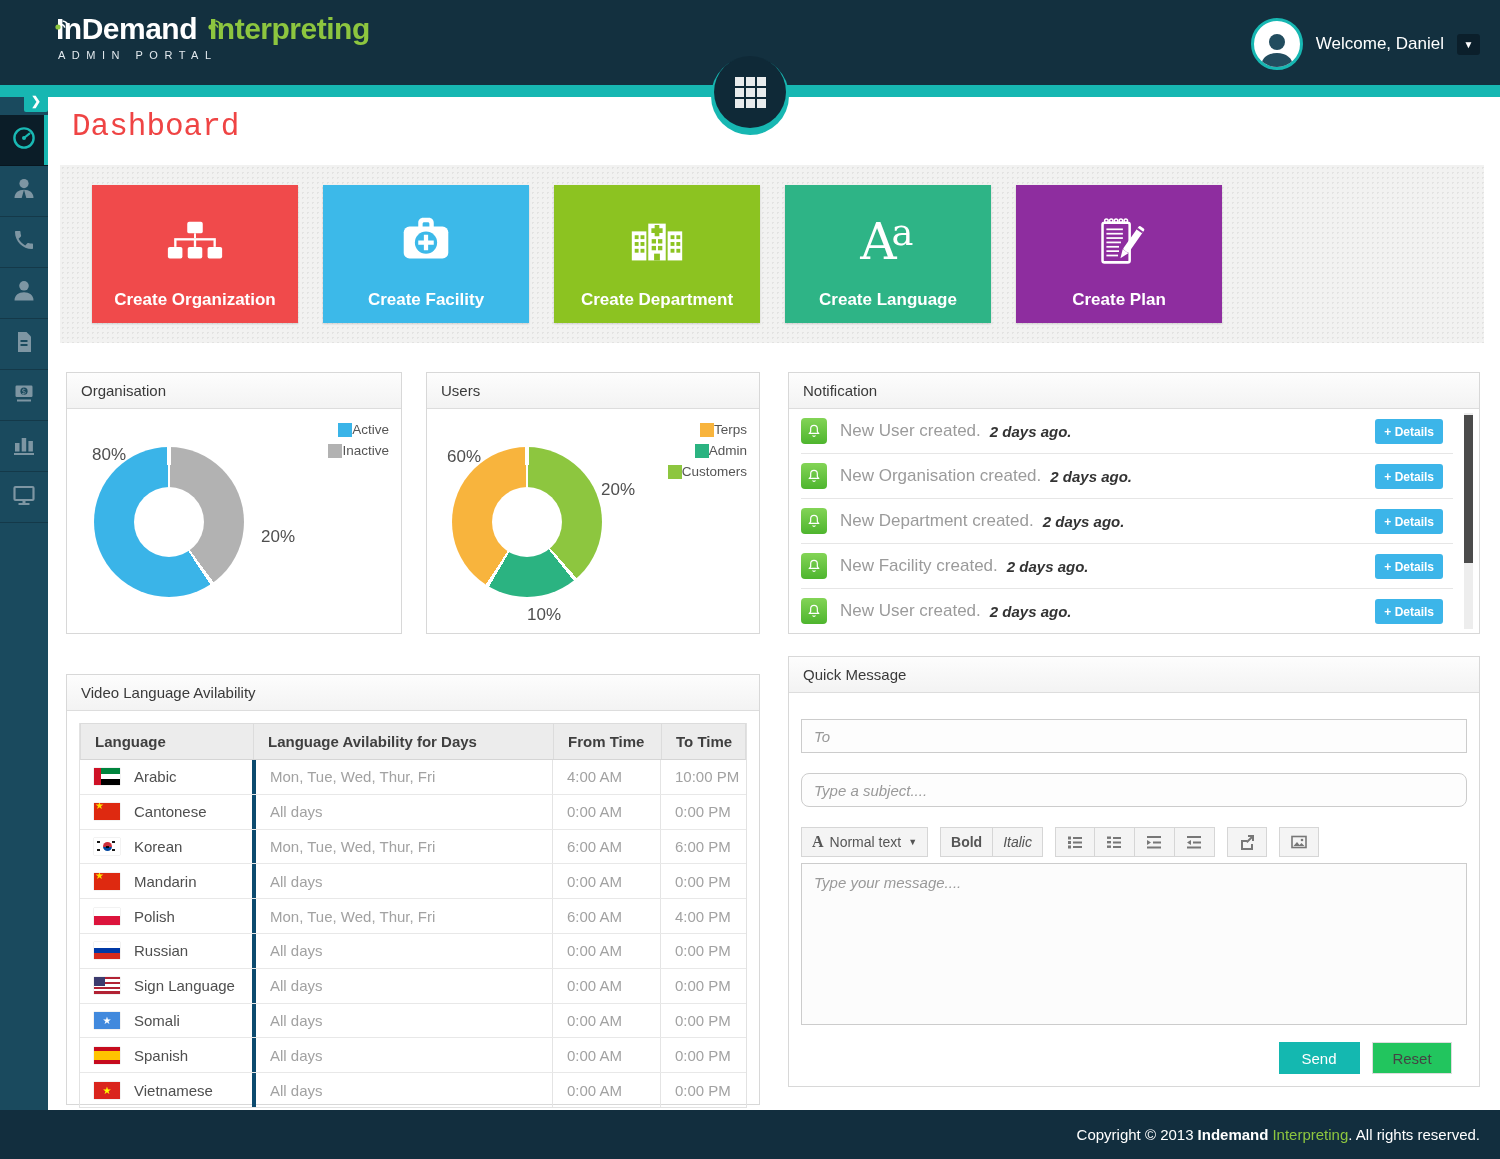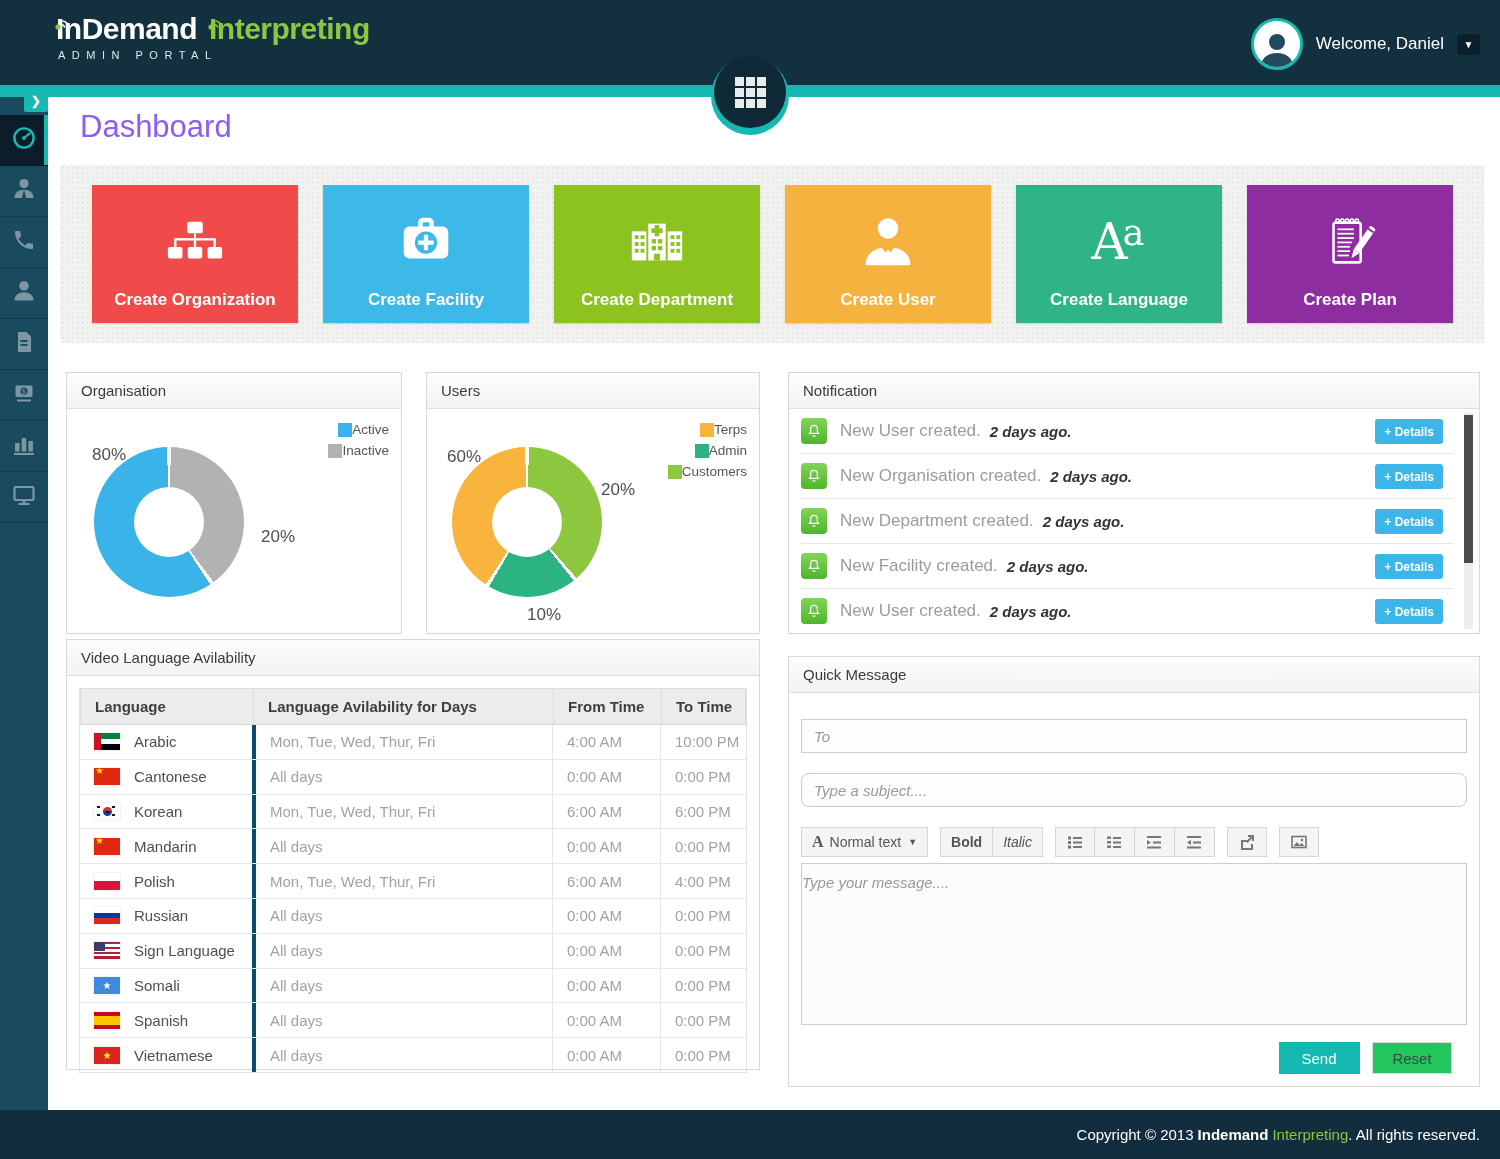--- a/index.html
+++ b/index.html
@@ -29,36 +29,36 @@
 
   
   .sidebar{position:absolute;left:0;top:97px;width:48px;height:1013px;background:#1a4a5e;z-index:2;}
   .sb-expand{position:absolute;left:24px;top:90px;width:24px;height:22px;background:#17b7b2;border:none;color:#fff;font-size:12px;font-weight:700;padding:0;cursor:pointer;z-index:4;text-align:center;line-height:22px;border-radius:2px;}
   .sb-item{width:48px;height:50px;display:flex;align-items:center;justify-content:center;color:#7e96a3;border-bottom:1px solid rgba(0,0,0,.22);cursor:pointer;}
   .sb-item:first-child{margin-top:18px;}
   .sb-item.active{background:#0b1d28;color:#19b9b4;position:relative;}
   .sb-item.active::after{content:"";position:absolute;right:0;top:0;width:4px;height:100%;background:#17b7b2;}
 
   
-  .page-title{position:absolute;left:80px;top:109px;font-size:31px;color:#8b5cf6;z-index:1;}
+  .page-title{position:absolute;left:72px;top:109px;font-size:31px;color:#ef4444;z-index:1;font-family:Liberation Mono, monospace;}
   .tile-band{position:absolute;left:60px;top:165px;width:1424px;height:178px;background:#f2f2f1;background-image:radial-gradient(#e3e3e2 1px,transparent 1px);background-size:5px 5px;}
   .tiles{position:absolute;left:32px;top:20px;display:flex;gap:25px;}
   .tile{width:206px;height:138px;display:flex;flex-direction:column;align-items:center;cursor:pointer;box-shadow:0 1px 2px rgba(0,0,0,.15);}
   .tile-icon{flex:1;display:flex;align-items:center;justify-content:center;padding-top:10px;}
   .tile-label{color:#fff;font-size:17px;font-weight:700;margin-bottom:13px;}
 
   
   .panel{position:absolute;background:#fff;border:1px solid #d8d8d8;box-sizing:border-box;}
   .panel-header{height:35px;line-height:35px;padding-left:14px;font-size:15px;color:#3a3a3a;background:linear-gradient(#fdfdfd,#f3f3f3);border-bottom:1px solid #ddd;}
   .panel-body{position:relative;}
 
   .panel-org{left:66px;top:372px;width:336px;height:262px;}
   .panel-users{left:426px;top:372px;width:334px;height:262px;}
   .panel-notif{left:788px;top:372px;width:692px;height:262px;}
-  .panel-video{left:66px;top:639px;width:694px;height:431px;}
+  .panel-video{left:66px;top:674px;width:694px;height:431px;}
   .panel-qm{left:788px;top:656px;width:692px;height:431px;}
 
   
   .donut{position:absolute;width:150px;height:150px;border-radius:50%;}
   .donut .hole{position:absolute;left:50%;top:50%;width:70px;height:70px;margin:-35px 0 0 -35px;border-radius:50%;background:#fff;}
   .panel-org .donut{left:27px;top:38px;}
   .panel-users .donut{left:25px;top:38px;}
   .pct{position:absolute;font-size:17px;color:#4f4f4f;}
   .org-pct-active{left:25px;top:36px;}
   .org-pct-inactive{left:194px;top:118px;}
@@ -121,21 +121,21 @@
   .tb-btn{height:30px;background:#f4f4f4;border:1px solid #d6d6d6;color:#555;font-size:14px;display:inline-flex;align-items:center;justify-content:center;padding:0 10px;cursor:pointer;box-sizing:border-box;font-family:"Liberation Sans",sans-serif;}
   .tb-btn + .tb-btn{border-left:none;}
   .tb-group{display:inline-flex;margin-left:12px;}
   .tb-group:first-child{margin-left:0;}
   .tb-single{margin-left:12px;display:inline-flex;}
   .tb-icon-btn{width:40px;padding:0;}
   .tb-format .fa{font-family:"Liberation Serif",serif;font-weight:700;font-size:16px;margin-right:6px;}
   .tb-format .fcaret{margin-left:7px;font-size:9px;}
   .tb-bold{font-weight:700;}
   .tb-italic{font-style:italic;}
-  .qm-textarea{display:block;width:100%;box-sizing:border-box;height:162px;margin-top:6px;border:1px solid #ccc;background:#fcfcfc;padding:10px 0;font-size:15px;font-style:italic;color:#666;resize:none;font-family:"Liberation Sans",sans-serif;}
+  .qm-textarea{display:block;width:100%;box-sizing:border-box;height:162px;margin-top:6px;border:1px solid #ccc;background:#fcfcfc;padding:10px 12px;font-size:15px;font-style:italic;color:#666;resize:none;font-family:"Liberation Sans",sans-serif;}
   .qm-actions{margin-top:17px;text-align:right;}
   .btn-send{width:81px;height:32px;background:#14b8b0;color:#fff;border:none;font-size:15px;cursor:pointer;font-family:"Liberation Sans",sans-serif;}
   .btn-reset{width:80px;height:32px;background:#22c55e;color:#444;border:1px solid #ddd;font-size:15px;margin-left:8px;margin-right:15px;cursor:pointer;font-family:"Liberation Sans",sans-serif;}
 
   
   .footer{position:absolute;left:0;bottom:0;width:100%;height:49px;background:#122e3e;color:#fff;font-size:15px;display:flex;align-items:center;justify-content:flex-end;padding-right:20px;box-sizing:border-box;}
   .ft-bold{font-weight:700;margin-left:4px;}
   .ft-green{color:#8dc63f;margin-left:4px;}
 </style>
 </head>
@@ -301,33 +301,20 @@
                 <rect x="52" y="24" width="4" height="4"></rect>
                 <rect x="46" y="31" width="4" height="4"></rect>
                 <rect x="52" y="31" width="4" height="4"></rect>
                 <rect x="46" y="38" width="4" height="4"></rect>
                 <rect x="52" y="38" width="4" height="4"></rect>
               </g>
             </svg>
           </span>
         <span class="tile-label">Create Department</span>
       </div>
-      <div class="tile" style="background: rgb(246, 178, 62); --tile: #f6b23e;">
-        <span class="tile-icon">
-            <svg width="62" height="62" viewBox="0 0 64 64">
-              <g fill="#fff">
-                <circle cx="32" cy="17" r="10.5"></circle>
-                <path d="M9 54c0-11.5 10-17.5 23-17.5S55 42.5 55 54v1H9z"></path>
-              </g>
-              <path d="M25 36h14l-7 9z" fill="var(--tile)"></path>
-              <path d="M32 38.5l3.2 4.5-3.2 10-3.2-10z" fill="#fff"></path>
-            </svg>
-          </span>
-        <span class="tile-label">Create User</span>
-      </div>
       <div class="tile" style="background: rgb(46, 180, 134); --tile: #2eb486;">
         <span class="tile-icon">
             <svg width="62" height="62" viewBox="0 0 64 64">
               <text x="22" y="48" text-anchor="middle" font-family="DejaVu Serif, serif" font-size="52" fill="#fff">A</text>
               <text x="47" y="34" text-anchor="middle" font-family="DejaVu Serif, serif" font-size="38" fill="#fff">a</text>
             </svg>
           </span>
         <span class="tile-label">Create Language</span>
       </div>
       <div class="tile" style="background: rgb(142, 45, 159); --tile: #8e2d9f;">

